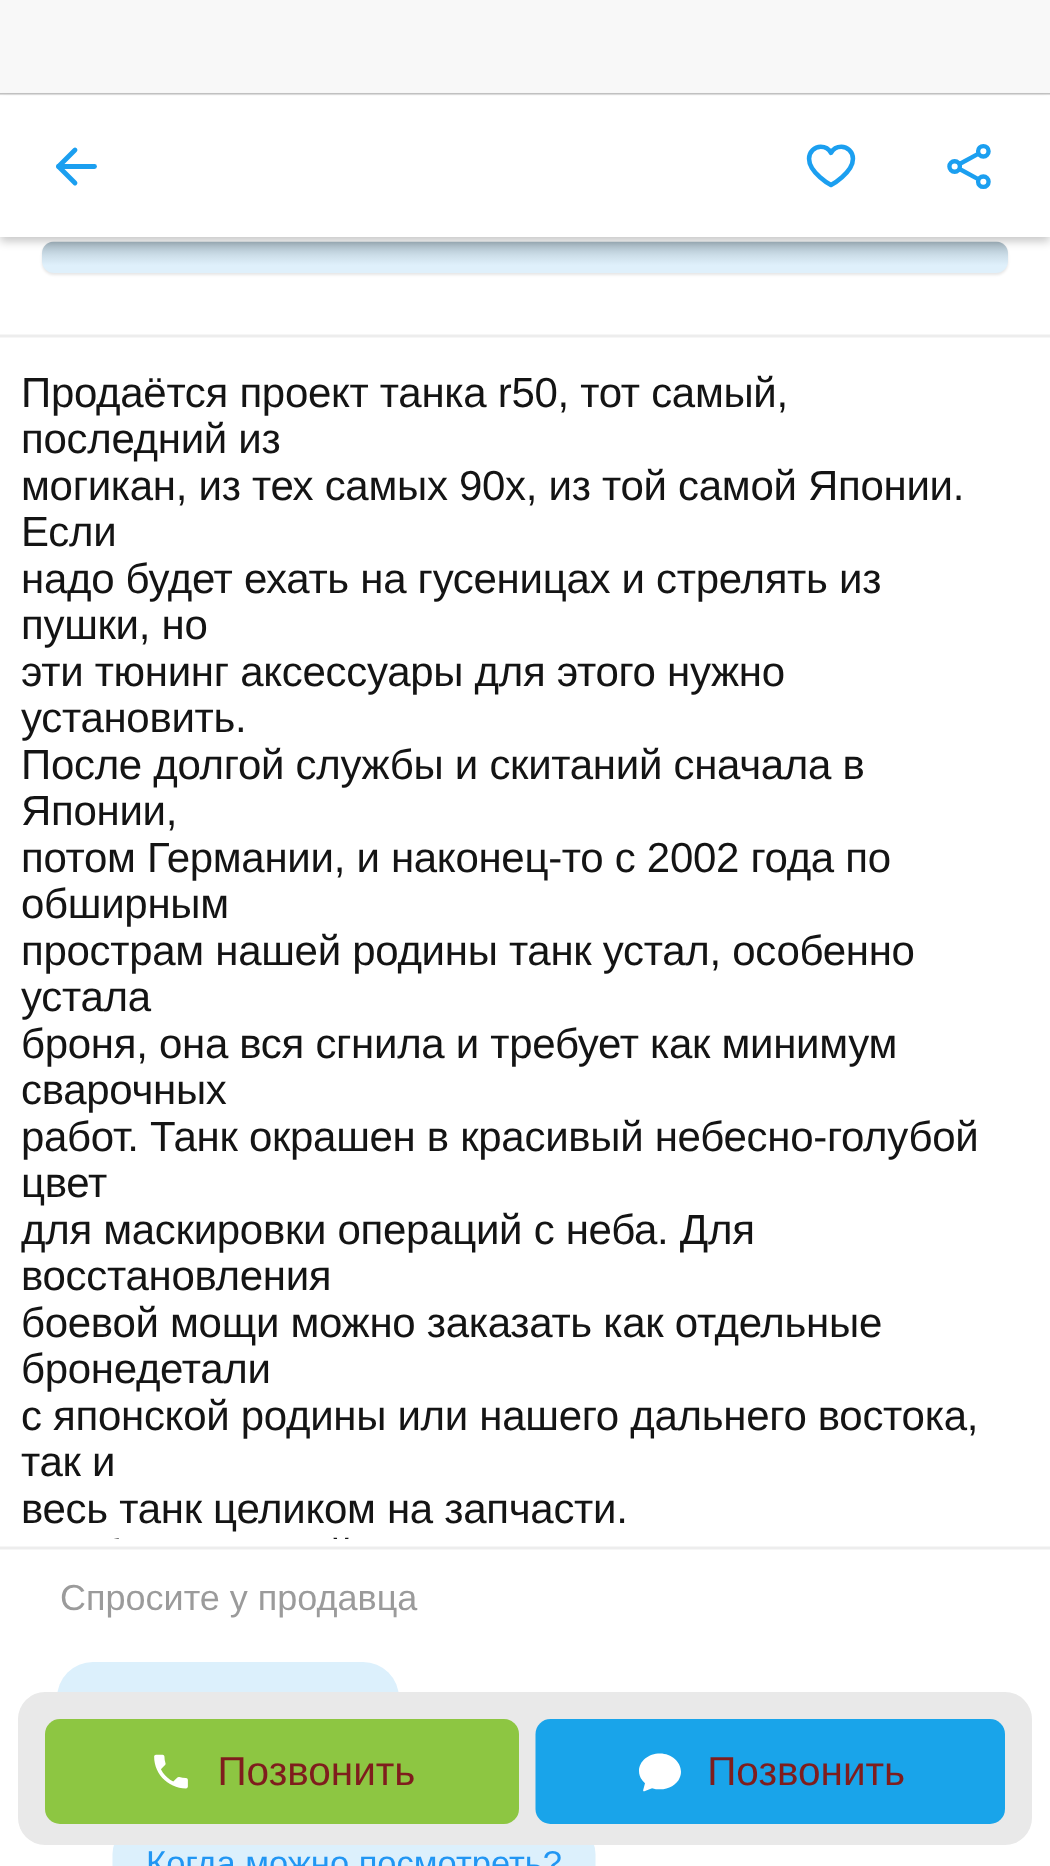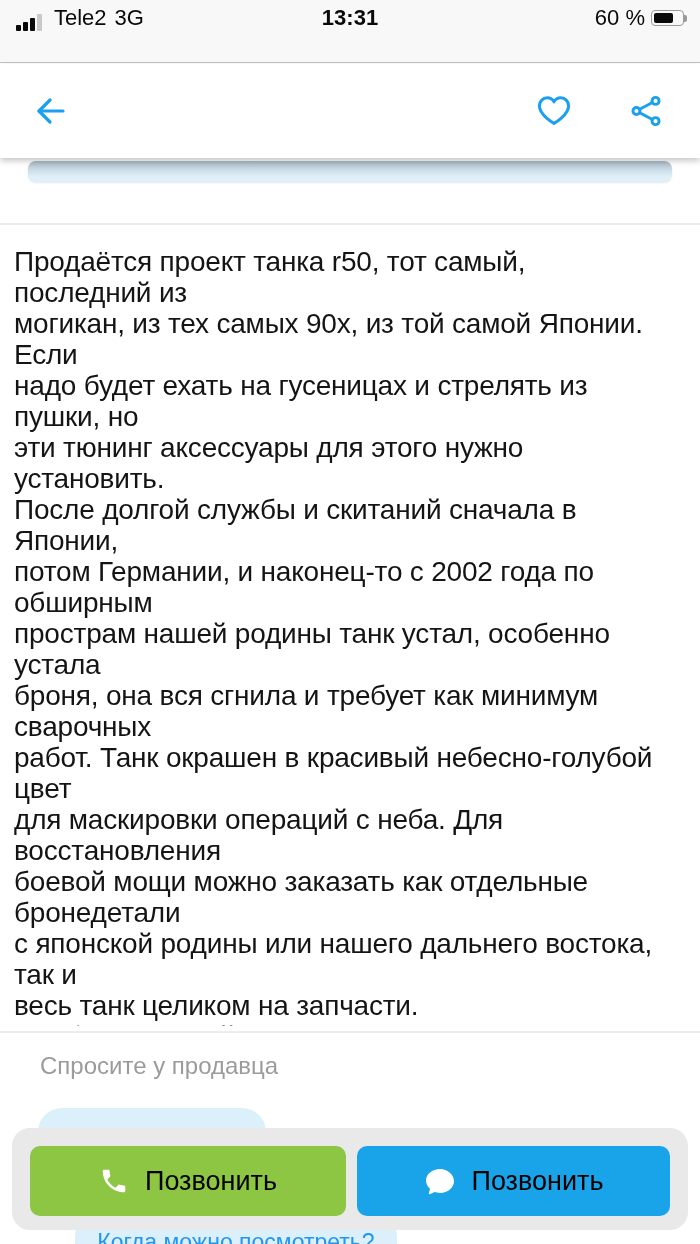--- a/index.html
+++ b/index.html
@@ -77,51 +77,31 @@
     font-size:23px; color:#2196f3; font-family:inherit;
   }
   
   .bottom-bar {
     position:absolute; left:12px; top:1128px; width:676px; height:102px;
     background:#e9e9e9; border-radius:18px; z-index:6;
   }
   .action-btn {
     position:absolute; top:18px; height:70px; border:none; border-radius:10px;
     display:flex; align-items:center; justify-content:center; gap:16px;
-    font-size:27px; color:#000000; cursor:pointer; font-family:inherit;
+    font-size:27px; color:#7f1d1d; cursor:pointer; font-family:inherit;
   }
   .call-btn { left:18px; width:316px; background:#8dc642; }
   .write-btn { left:345px; width:313px; background:#19a4ea; }
 </style>
 </head>
 <body>
 
 <div class="screen">
 
   <div class="status-wrap">
-    <div class="status-row">
-      <div class="status-left">
-        <span class="sig">
-            <i></i>
-            <i></i>
-            <i></i>
-            <i></i>
-          </span>
-        <span>Tele2</span>
-        <span>3G</span>
-      </div>
-      <span class="clock">13:31</span>
-      <div class="status-right">
-        <span>60 %</span>
-        <span class="batt">
-            <span class="fill"></span>
-            <span class="nub"></span>
-          </span>
-      </div>
-    </div>
     <div class="url-row">
       <svg width="15" height="19" viewBox="0 0 14 18">
         <path d="M3.5 8 V5.5 a3.5 3.5 0 0 1 7 0 V8" fill="none" stroke="#333" stroke-width="2"></path>
         <rect x="1" y="8" width="12" height="9" rx="2" fill="#333"></rect>
       </svg>
       <span>avito.ru</span>
     </div>
   </div>
 
   <div class="toolbar">

